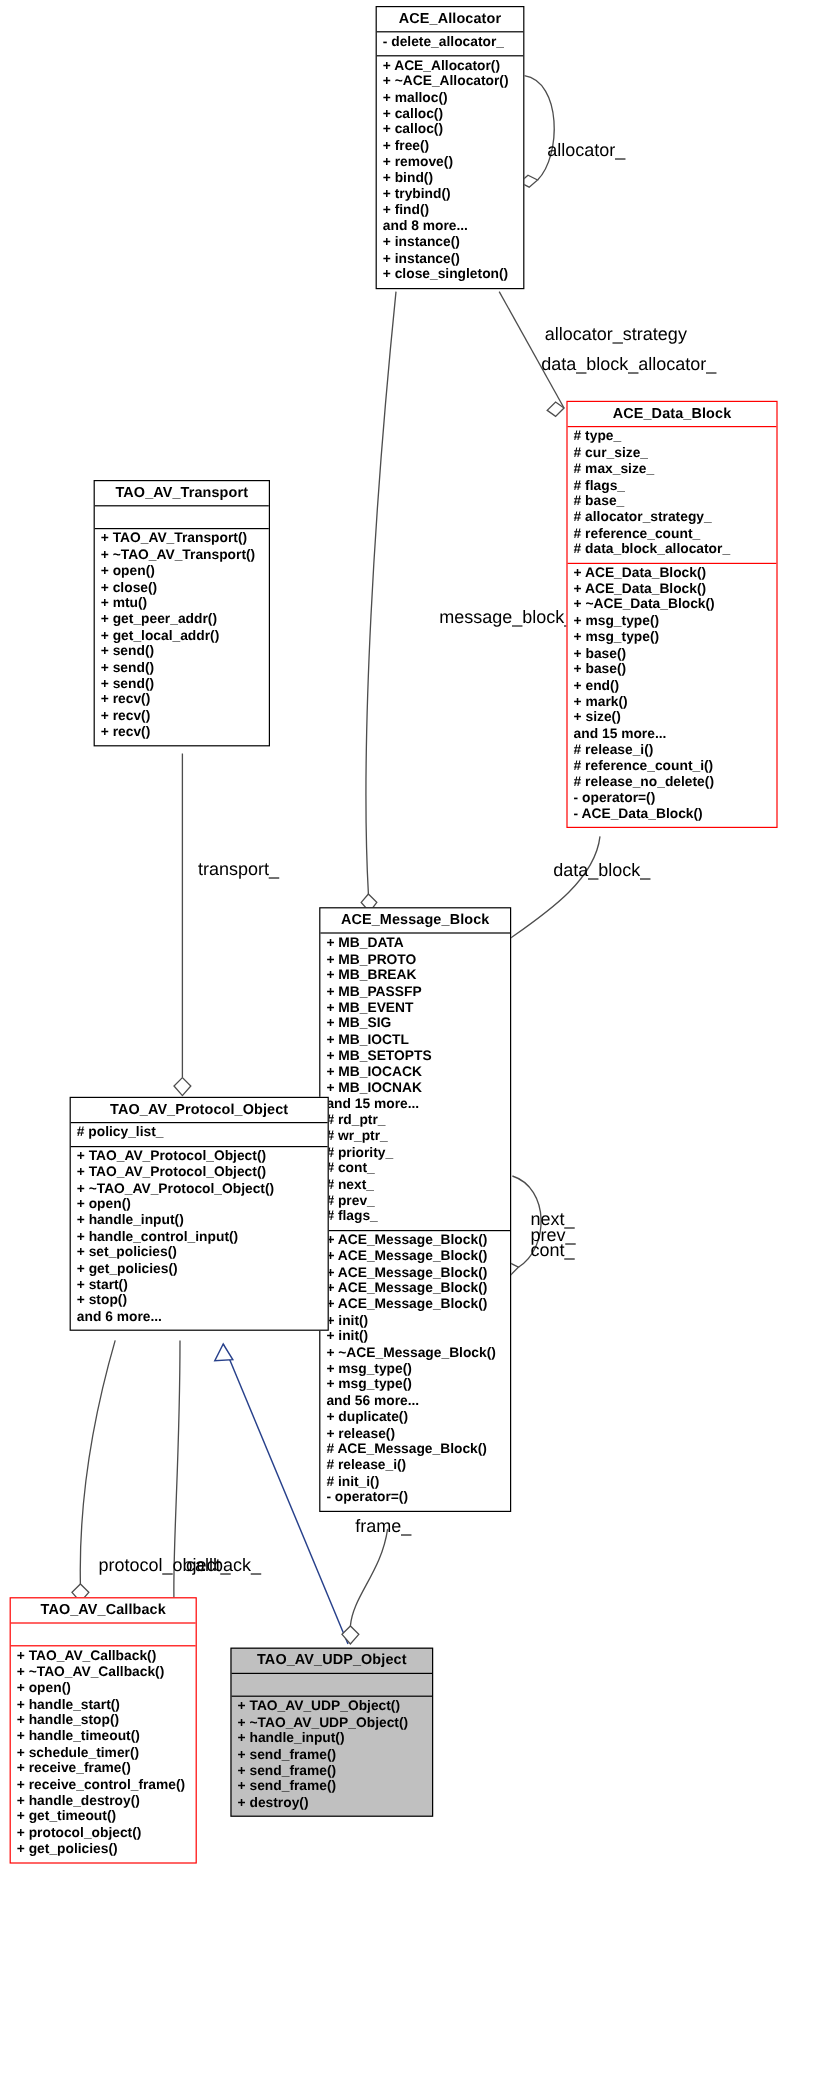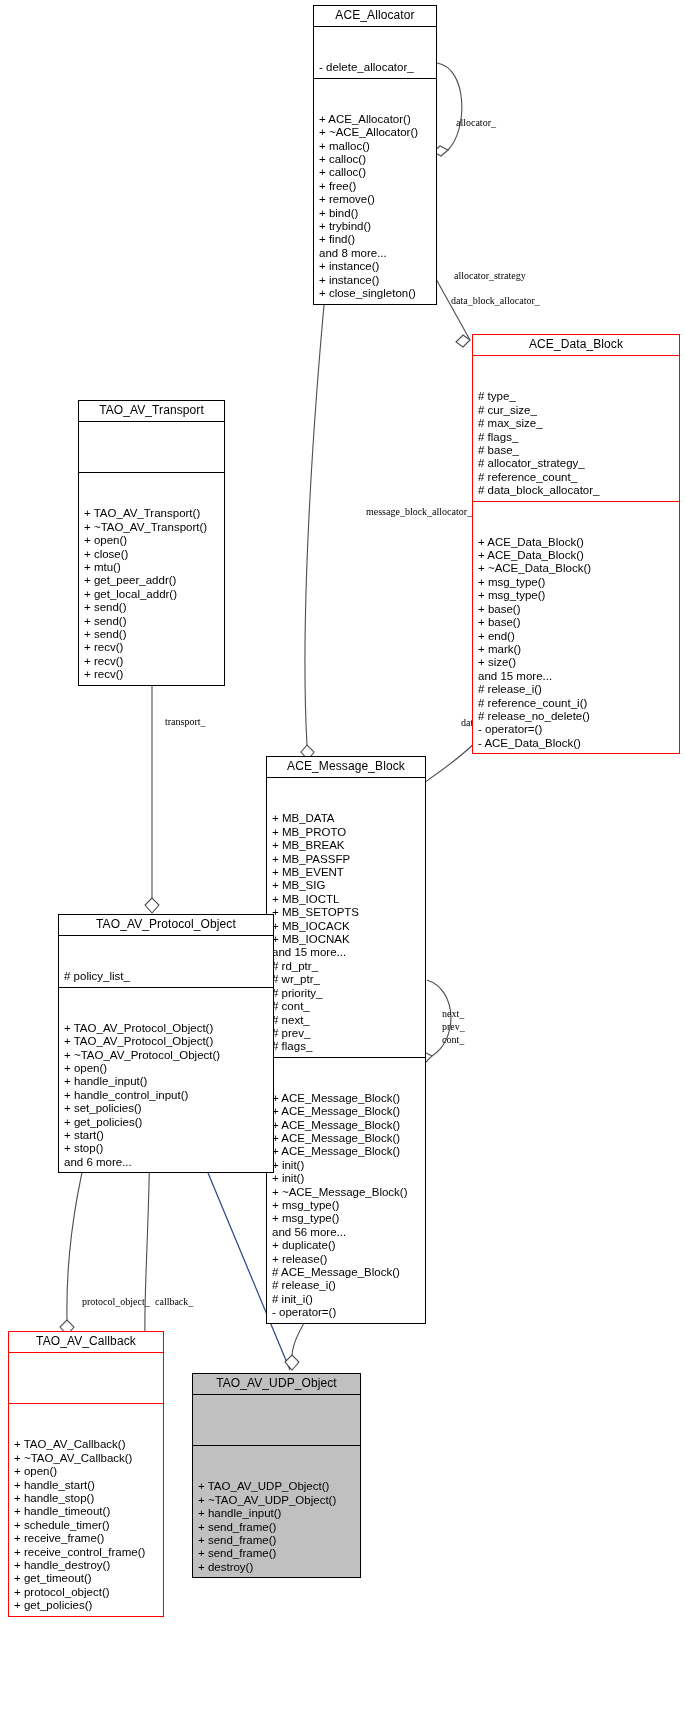--- a/index.html
+++ b/index.html
@@ -24,53 +24,53 @@
     pointer-events: none;
   }
   .uml-box {
     position: absolute;
     box-sizing: border-box;
     border: 1px solid #000000;
     background: #ffffff;
     font-size: 11.5px;
     line-height: 13.4px;
     color: #000000;
+    font-weight: bold;
   }
   .uml-box.red { border-color: #ff0000; }
   .uml-box.grey { background: #c0c0c0; }
   .uml-title {
     text-align: center;
     padding: 3px 4px 4px 4px;
     font-size: 12px;
     white-space: nowrap;
     letter-spacing: 0.1px;
   }
   .uml-sep {
     border-top: 1px solid #000000;
     height: 0;
     font-size: 0;
     line-height: 0;
   }
   .red .uml-sep { border-top-color: #ff0000; }
   .uml-section {
     padding: 2px 5px 3px 5px;
-    margin-top: 32px;
   }
   .uml-section.empty {
     height: 14px;
     padding: 2px 5px;
   }
   .uml-row {
     white-space: nowrap;
     overflow: hidden;
   }
   .edge-label {
     position: absolute;
-    font-family: Liberation Serif, serif;
-    font-size: 10px;
+    font-family: Liberation Sans, sans-serif;
+    font-size: 15px;
     color: #000000;
     white-space: nowrap;
     background: transparent;
   }
 </style>
 </head>
 <body>
 
 <div id="canvas">
 
@@ -137,21 +137,21 @@
       <div class="uml-row">+ bind()</div>
       <div class="uml-row">+ trybind()</div>
       <div class="uml-row">+ find()</div>
       <div class="uml-row">and 8 more...</div>
       <div class="uml-row">+ instance()</div>
       <div class="uml-row">+ instance()</div>
       <div class="uml-row">+ close_singleton()</div>
     </div>
   </div>
 
-  <div class="uml-box red" style="left:472px; top:334px; width:208px;">
+  <div class="uml-box red" style="left:472px; top:334px; width:176px;">
     <div class="uml-title">ACE_Data_Block</div>
     <div class="uml-sep"></div>
     <div class="uml-section">
       <div class="uml-row"># type_</div>
       <div class="uml-row"># cur_size_</div>
       <div class="uml-row"># max_size_</div>
       <div class="uml-row"># flags_</div>
       <div class="uml-row"># base_</div>
       <div class="uml-row"># allocator_strategy_</div>
       <div class="uml-row"># reference_count_</div>

